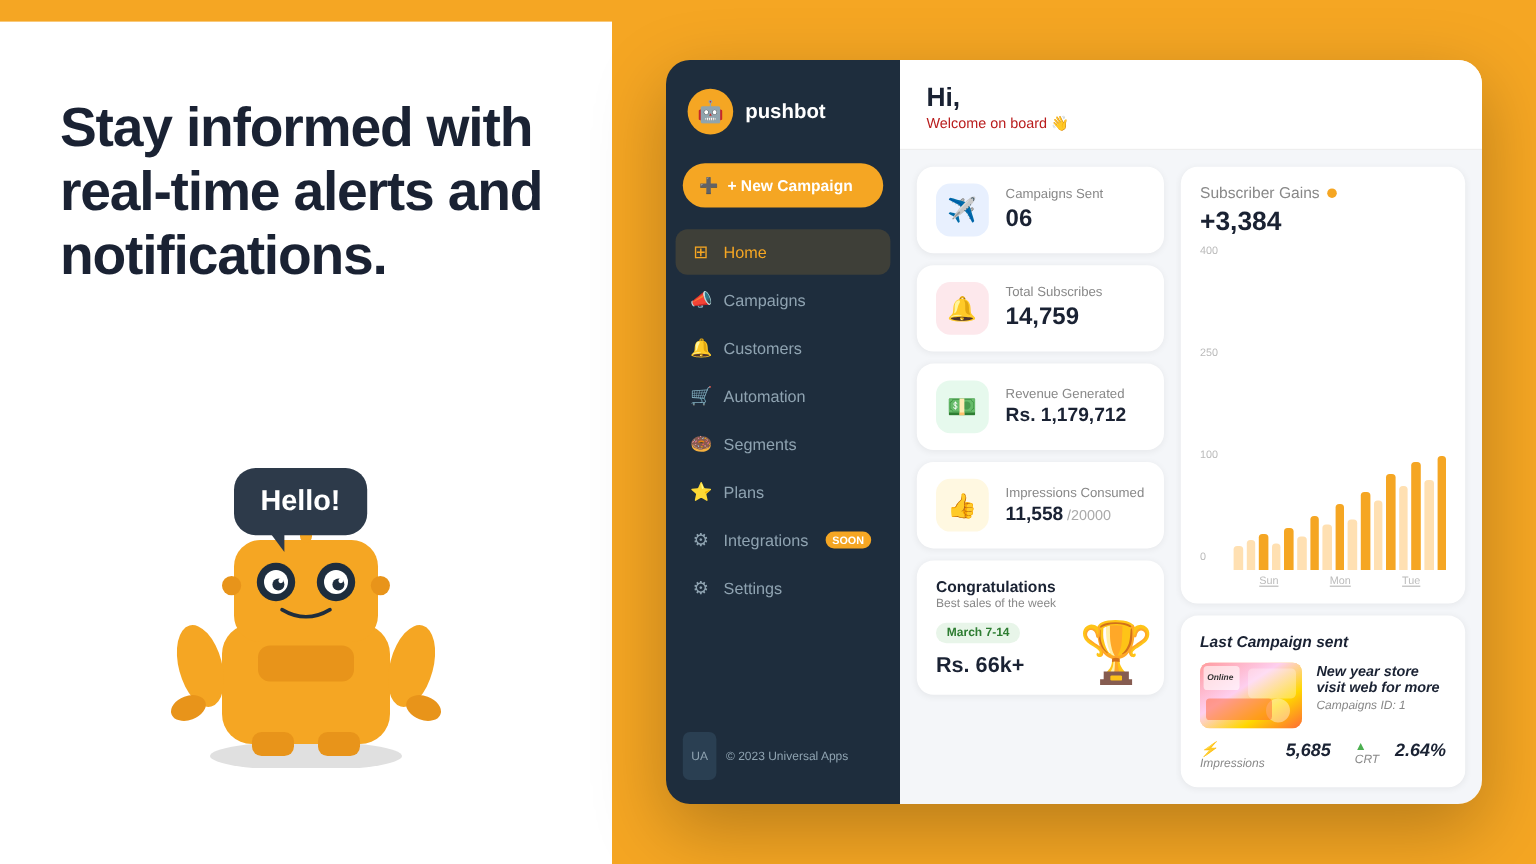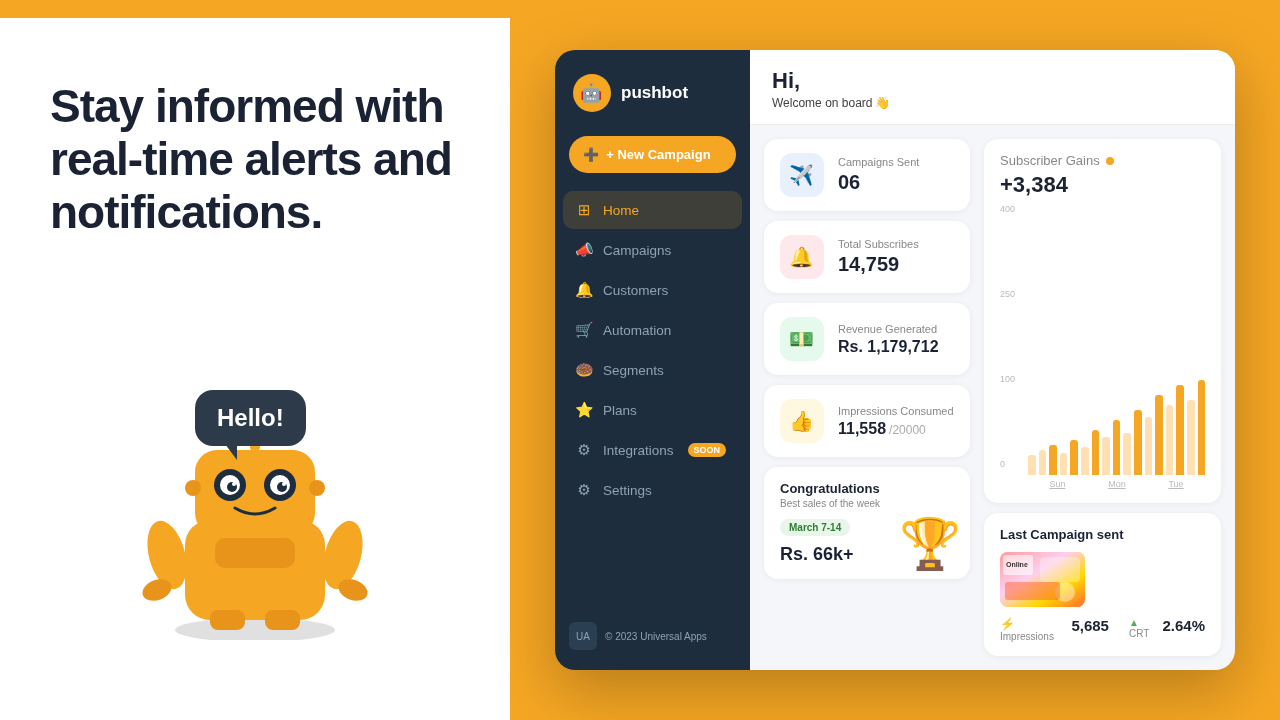--- a/index.html
+++ b/index.html
@@ -173,21 +173,21 @@
     .sidebar-footer {
       padding: 14px 14px 0 14px;
       display: flex;
       align-items: center;
       gap: 8px;
       color: #8fa3b1;
       font-size: 10px;
     }
     .footer-logo-box {
       width: 28px;
-      height: 28px;
+      height: 40px;
       background: #2a3f52;
       border-radius: 6px;
       display: flex;
       align-items: center;
       justify-content: center;
       font-size: 10px;
       color: #8fa3b1;
     }
 
     
@@ -203,21 +203,21 @@
       padding: 18px 22px 14px 22px;
       border-bottom: 1px solid #eee;
     }
     .hi-text {
       font-size: 22px;
       font-weight: 700;
       color: #1a2233;
     }
     .welcome-text {
       font-size: 12px;
-      color: #404040;
+      color: #b91c1c;
       margin-top: 2px;
     }
     .main-body {
       flex: 1;
       display: flex;
       overflow: hidden;
     }
 
     
     .stats-section {
@@ -402,20 +402,21 @@
       padding: 0 0 0 0;
       text-decoration: underline;
     }
 
     
     .campaign-card {
       background: #fff;
       border-radius: 14px;
       padding: 14px 16px;
       box-shadow: 0 1px 6px rgba(0,0,0,0.06);
+      font-style: italic;
     }
     .campaign-title {
       font-size: 13px;
       font-weight: 700;
       color: #1a2233;
       margin-bottom: 10px;
     }
     .campaign-row {
       display: flex;
       gap: 12px;
@@ -696,20 +697,24 @@
                       </linearGradient>
                     </defs>
                     <rect x="3" y="3" width="30" height="20" rx="3" fill="rgba(255,255,255,0.6)"></rect>
                     <text x="6" y="15" font-size="7" fill="#333" font-weight="bold">Online</text>
                     <rect x="40" y="5" width="40" height="25" rx="4" fill="rgba(255,255,255,0.3)"></rect>
                     <circle cx="65" cy="40" r="10" fill="rgba(255,255,255,0.4)"></circle>
                     <rect x="5" y="30" width="55" height="18" rx="3" fill="rgba(255,100,50,0.5)"></rect>
                   </svg>
                 </div>
               </div>
+              <div class="campaign-info">
+                <div class="campaign-name">New year store visit web for more</div>
+                <div class="campaign-sub">Campaigns ID: 1</div>
+              </div>
             </div>
             <div class="campaign-metrics">
               <div class="metric-item">
                 <div class="metric-label">
                   <span class="metric-icon">⚡</span>
                   <span>Impressions</span>
                 </div>
                 <div class="metric-value">5,685</div>
               </div>
               <div class="metric-item">

